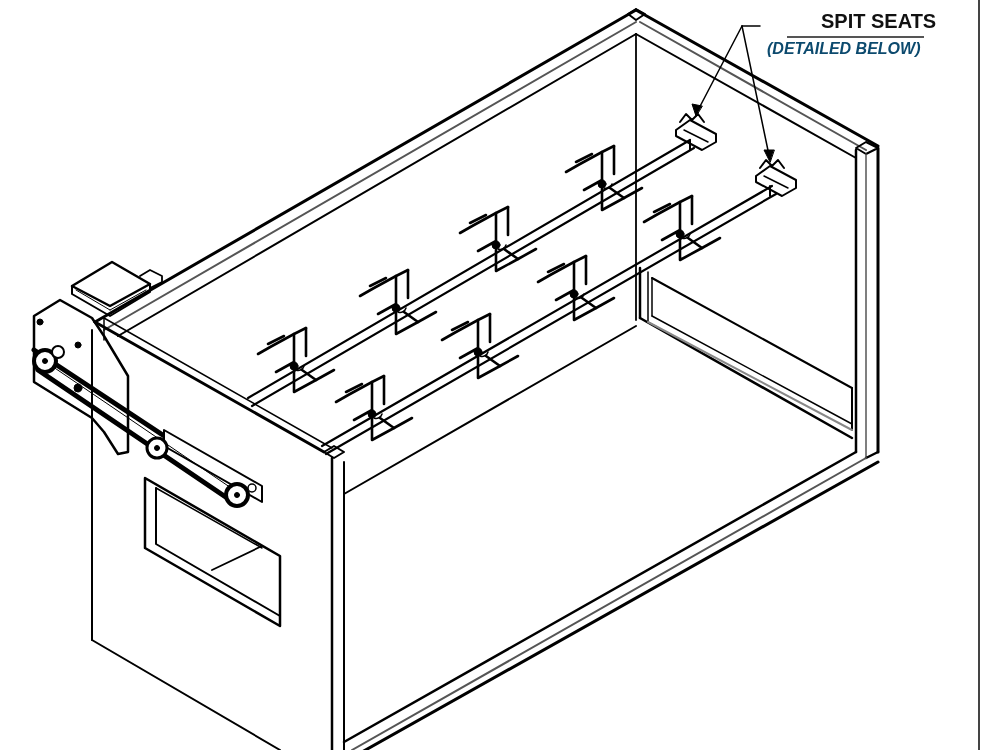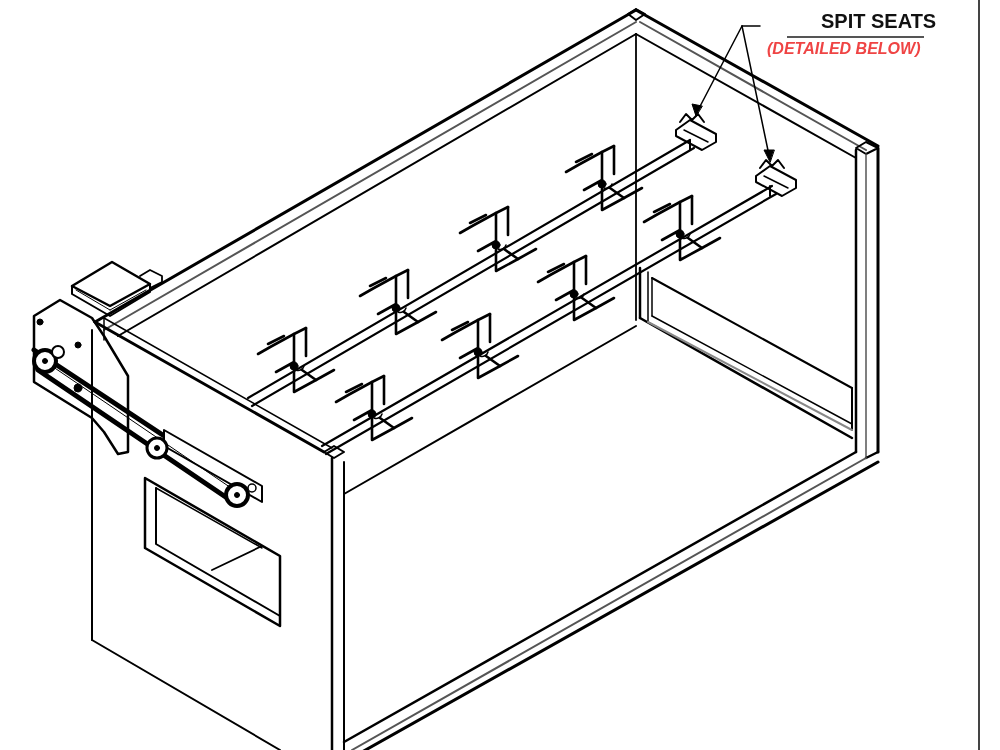--- a/index.html
+++ b/index.html
@@ -6,21 +6,21 @@
     body { width: 1000px; height: 750px; position: relative; overflow: hidden; font-family: "Liberation Sans", sans-serif; }
     #drawing { position: absolute; left: 0; top: 0; width: 1000px; height: 750px; }
     .callout-title {
       position: absolute; left: 789px; top: 10px;
       font-family: "Liberation Sans", sans-serif; font-weight: bold; font-size: 20px;
       color: #111; letter-spacing: 0px; white-space: nowrap; margin-left: 32px;
     }
     .callout-sub {
       position: absolute; left: 767px; top: 40px;
       font-family: "Liberation Sans", sans-serif; font-weight: bold; font-style: italic; font-size: 16px;
-      color: #ef4444; white-space: nowrap;
+      color: #0c4a6e; white-space: nowrap;
     }
     .underline { position: absolute; left: 787px; top: 36px; width: 137px; height: 2px; background: #555; }
     .frame-border { position: absolute; left: 978px; top: 0; width: 2px; height: 750px; background: #444; }
   </style>
 </head>
 <body>
 
 <div class="frame-border"></div>
 
 <svg id="drawing" viewBox="0 0 1000 750" xmlns="http://www.w3.org/2000/svg">

